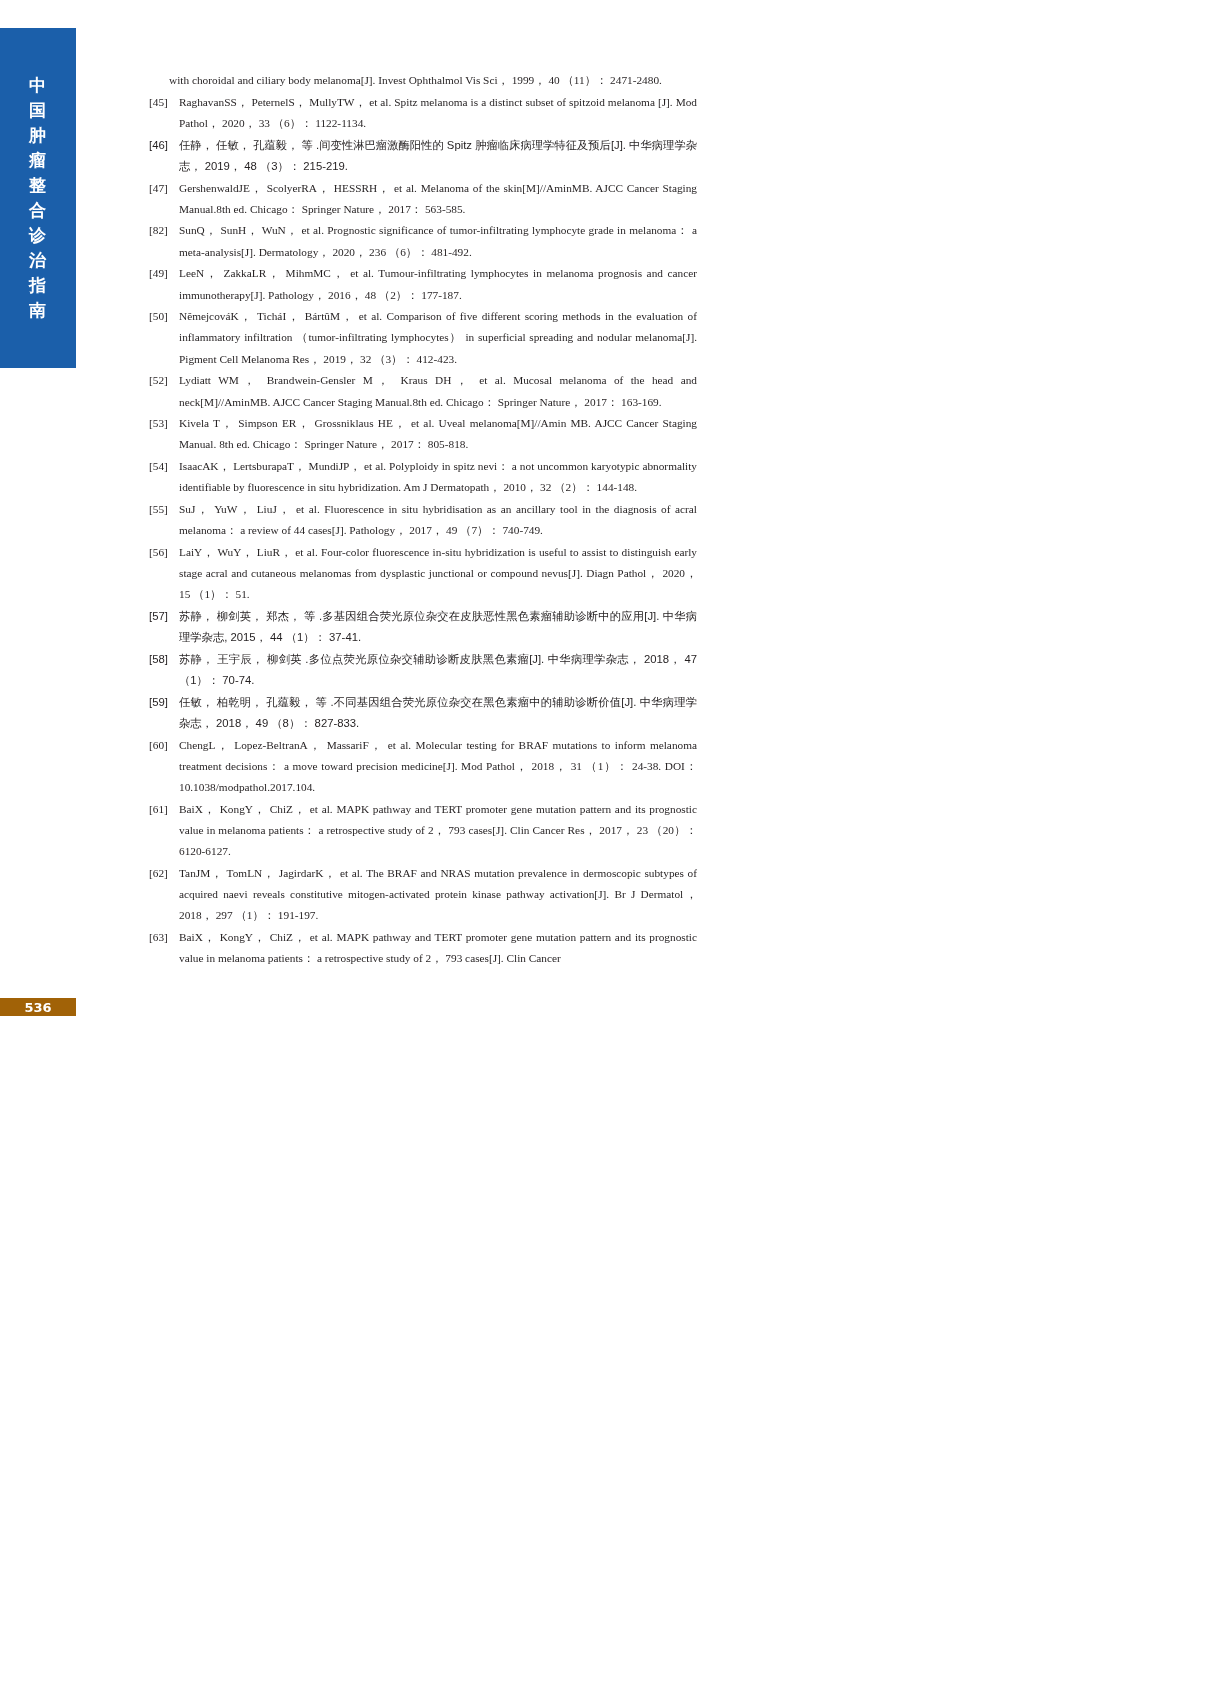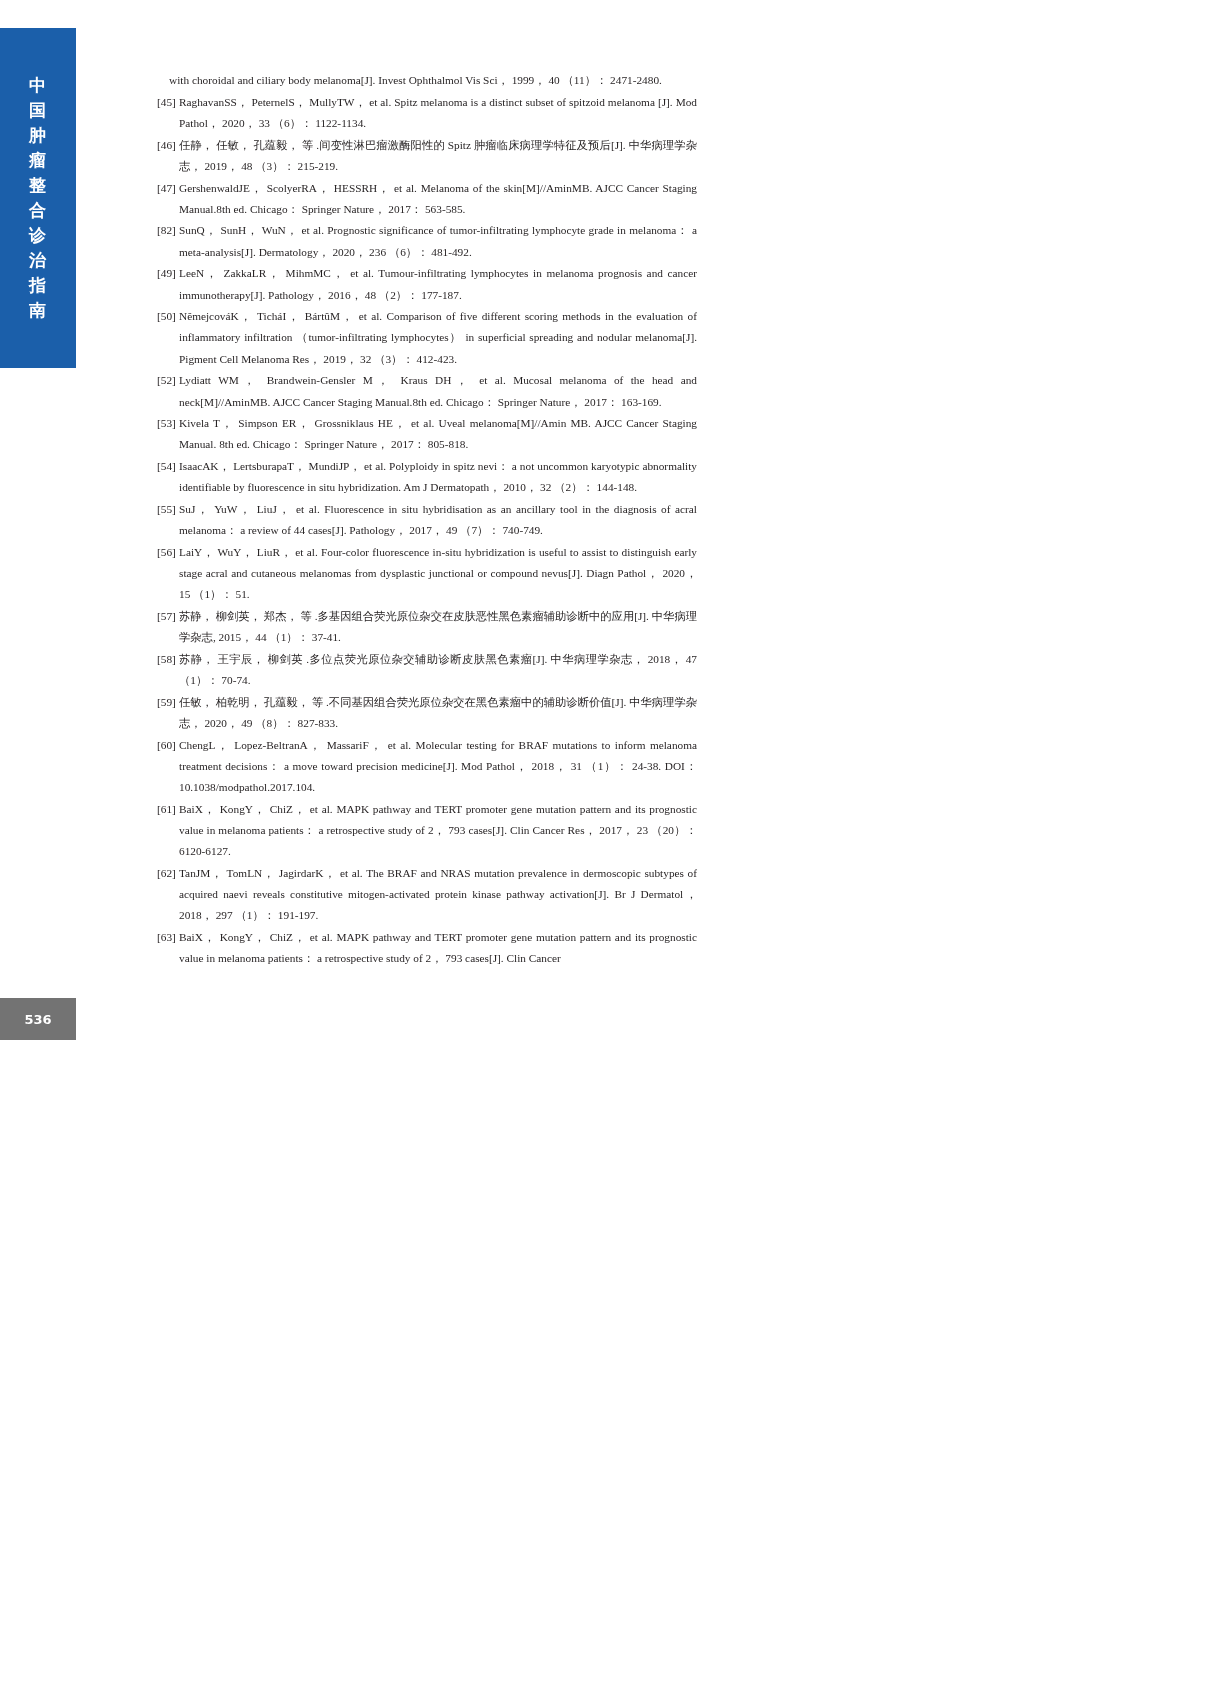--- a/index.html
+++ b/index.html
@@ -38,22 +38,22 @@
     font-family: "DejaVu Sans", sans-serif;
     font-weight: 600;
   }
 
   
   .page-badge {
     position: absolute;
     left: 0;
     top: 998px;
     width: 76px;
-    height: 42px;
-    background: #737373;
+    height: 18px;
+    background: #a16207;
     color: #ffffff;
     display: flex;
     align-items: center;
     justify-content: center;
     font-family: "DejaVu Sans", sans-serif;
     font-size: 13px;
     font-weight: 700;
   }
 
   
@@ -71,35 +71,34 @@
     text-justify: inter-character;
     margin-bottom: 0.5px;
     padding-left: 30px;
   }
   .ref .tag {
     position: absolute;
     left: 0;
     top: 0;
     width: 30px;
     text-align: left;
-    margin-left: 8px;
   }
 
   
   .ref.first {
     padding-left: 0;
     text-indent: 0;
   }
   .ref.first .body { display: block; margin-left: 20px; }
 
   .body { display: block; }
 
   
   .cjk {
-    font-family: Liberation Serif, serif;
+    font-family: Liberation Sans, sans-serif;
   }
 </style>
 </head>
 <body>
 
 <div class="side-tab">
   <span class="char">中</span>
   <span class="char">国</span>
   <span class="char">肿</span>
   <span class="char">瘤</span>
@@ -180,21 +179,21 @@
     <span class="body">苏静， 柳剑英， 郑杰， 等 .多基因组合荧光原位杂交在皮肤恶性黑色素瘤辅助诊断中的应用[J]. 中华病理学杂志, 2015， 44 （1）： 37-41.</span>
   </div>
 
   <div class="ref cjk">
     <span class="tag">[58]</span>
     <span class="body">苏静， 王宇辰， 柳剑英 .多位点荧光原位杂交辅助诊断皮肤黑色素瘤[J]. 中华病理学杂志， 2018， 47 （1）： 70-74.</span>
   </div>
 
   <div class="ref cjk">
     <span class="tag">[59]</span>
-    <span class="body">任敏， 柏乾明， 孔蕴毅， 等 .不同基因组合荧光原位杂交在黑色素瘤中的辅助诊断价值[J]. 中华病理学杂志， 2020， 49 （8）： 827-833.</span>
+    <span class="body">任敏， 柏乾明， 孔蕴毅， 等 .不同基因组合荧光原位杂交在黑色素瘤中的辅助诊断价值[J]. 中华病理学杂志， 2018， 49 （8）： 827-833.</span>
   </div>
 
   <div class="ref">
     <span class="tag">[60]</span>
     <span class="body">ChengL， Lopez-BeltranA， MassariF， et al. Molecular testing for BRAF mutations to inform melanoma treatment decisions： a move toward precision medicine[J]. Mod Pathol， 2018， 31 （1）： 24-38. DOI： 10.1038/modpathol.2017.104.</span>
   </div>
 
   <div class="ref">
     <span class="tag">[61]</span>
     <span class="body">BaiX， KongY， ChiZ， et al. MAPK pathway and TERT promoter gene mutation pattern and its prognostic value in melanoma patients： a retrospective study of 2， 793 cases[J]. Clin Cancer Res， 2017， 23 （20）： 6120-6127.</span>

